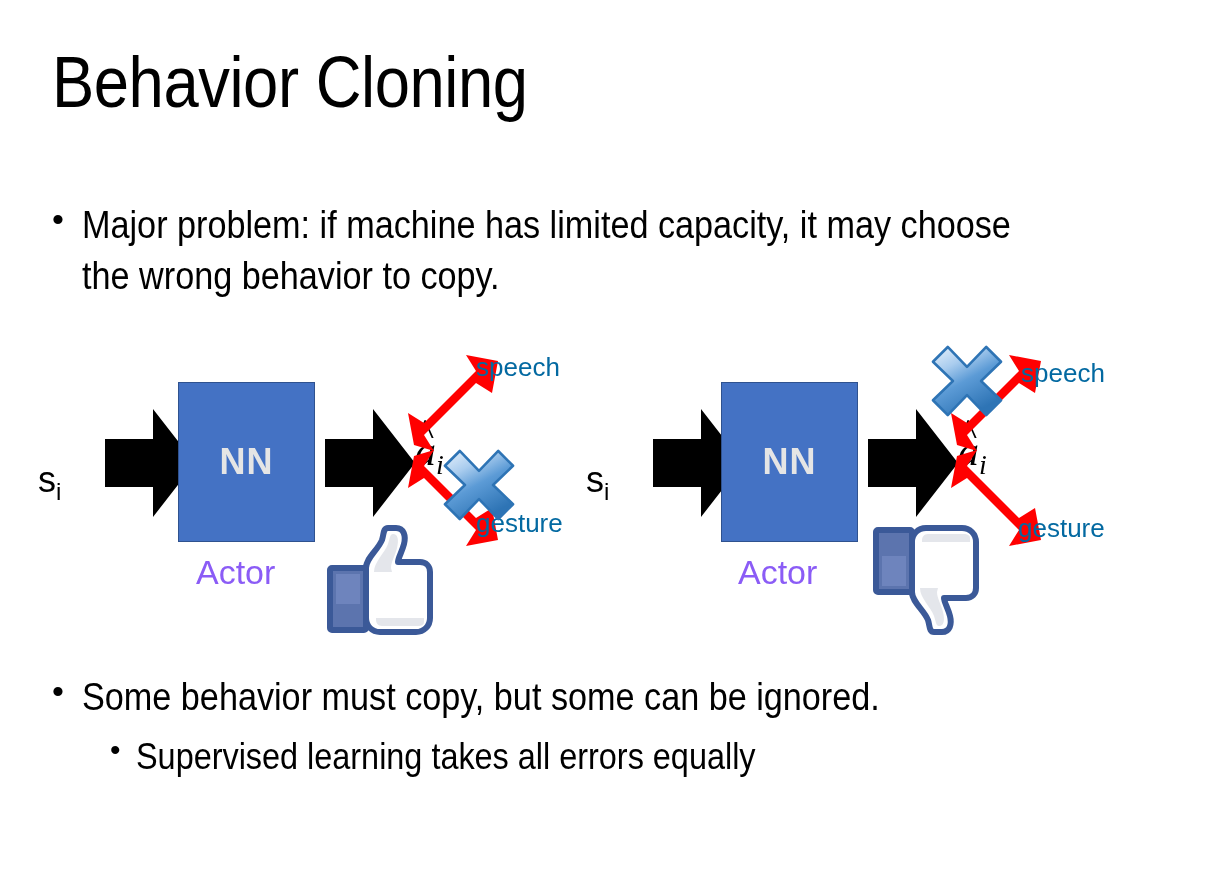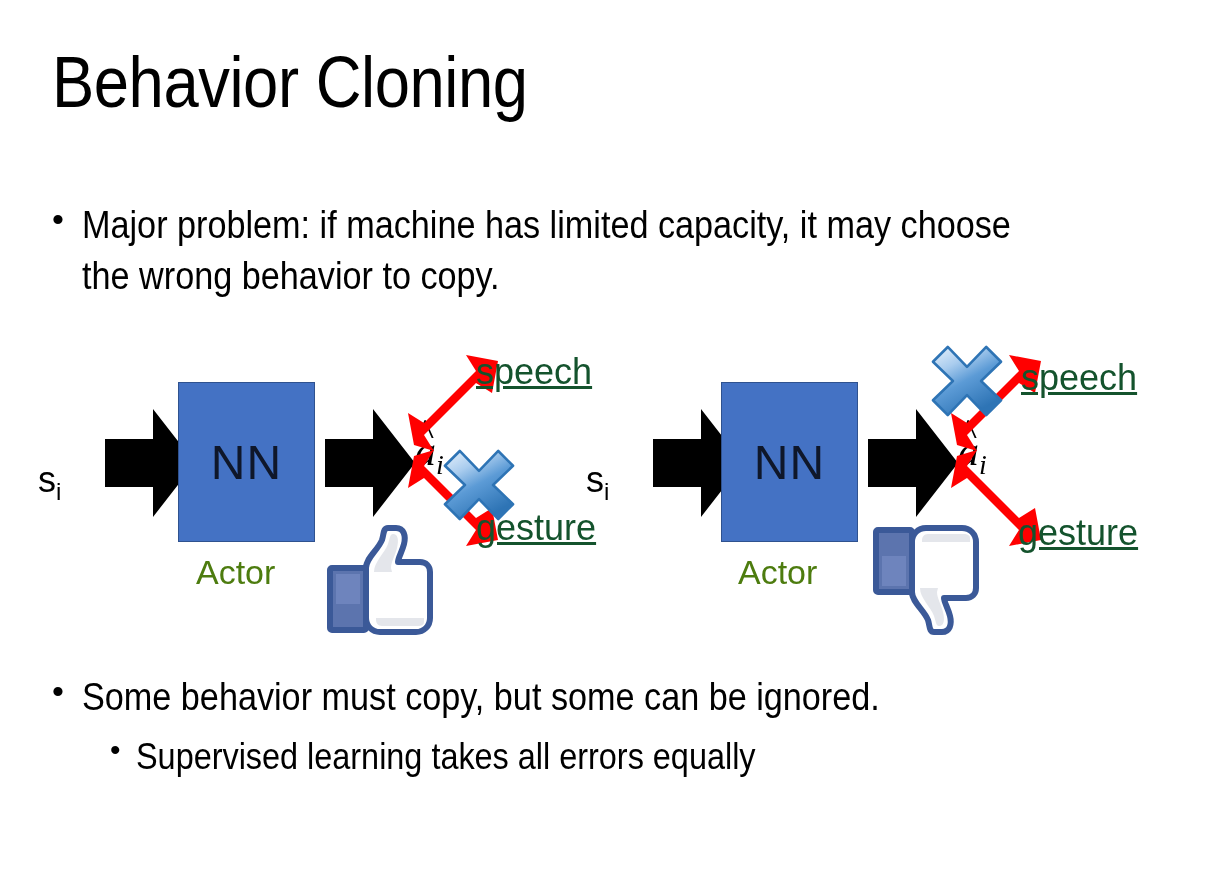--- a/index.html
+++ b/index.html
@@ -102,30 +102,30 @@
   .nn-box {
     position: absolute;
     background: #4472C4;
     border: 1.5px solid #2F528F;
     box-sizing: border-box;
     display: flex;
     align-items: center;
     justify-content: center;
   }
   .nn-label {
-    color: #0f172a;
-    font-size: 48px;
-    font-weight: 400;
+    color: #e5e5e5;
+    font-size: 36px;
+    font-weight: 700;
     letter-spacing: 1px;
   }
 
   .actor-label {
     position: absolute;
     font-size: 34px;
-    color: #4d7c0f;
+    color: #8b5cf6;
     line-height: 1;
   }
 
   .action-label {
     position: absolute;
     font-family: "Liberation Serif", serif;
     font-style: italic;
     font-size: 42px;
     color: #000;
     line-height: 1;
@@ -141,25 +141,24 @@
     left: 50%;
     top: -0.44em;
     transform: translateX(-52%);
     font-style: normal;
     font-size: 0.92em;
     line-height: 1;
   }
 
   .branch-label {
     position: absolute;
-    font-size: 36px;
-    color: #14532d;
+    font-size: 26px;
+    color: #0369a1;
     line-height: 1;
     white-space: nowrap;
-    text-decoration: underline;
   }
 
   .arrow-svg  { position: absolute; overflow: visible; }
   .icon-svg   { position: absolute; overflow: visible; }
 </style>
 </head>
 <body>
 
 <div id="slide">
 

